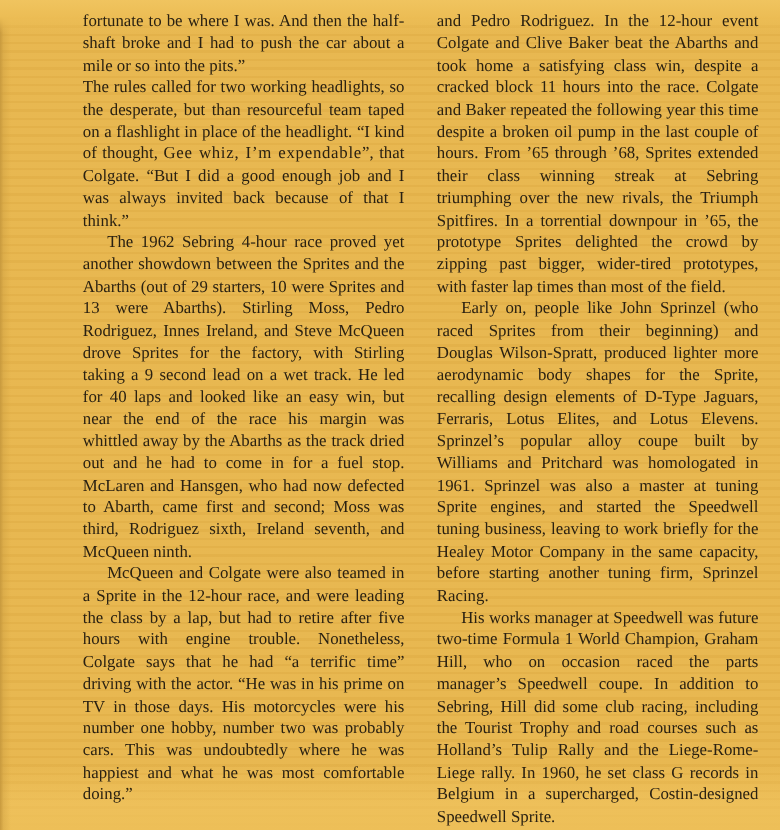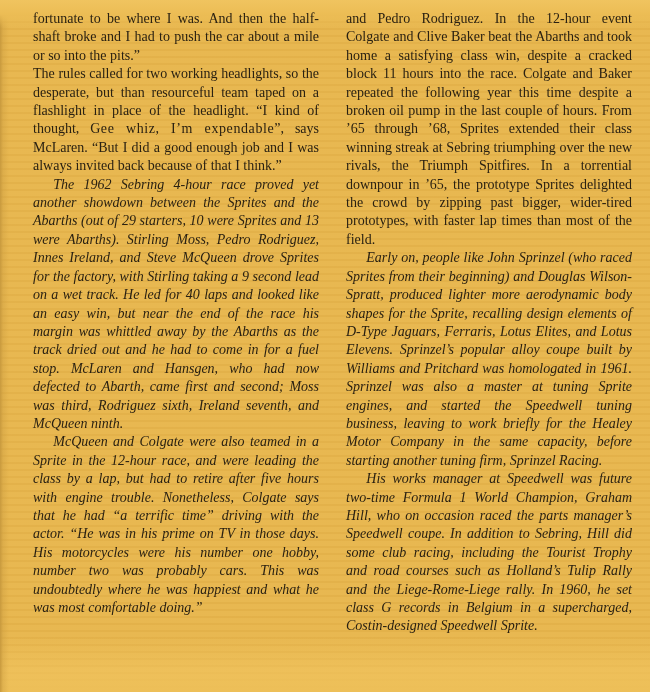--- a/index.html
+++ b/index.html
@@ -13,36 +13,36 @@
       linear-gradient(180deg, rgba(255,230,160,0) 92%, rgba(243,199,98,0.55) 97%, #edbf58 100%),
       repeating-linear-gradient(180deg, rgba(120,80,20,0.035) 0px, rgba(120,80,20,0.035) 2px, rgba(255,235,170,0.05) 2px, rgba(255,235,170,0.05) 7px),
       #e7b54c;
     overflow:hidden;
     padding:10px 18px 0 33px;
     font-family:"Liberation Serif","DejaVu Serif",serif;
     font-size:14px;
     line-height:18.4px;
     color:#2a2112;
   }
-  .cols{display:flex;gap:27px;}
+  .cols{display:flex;gap:27px;margin-left:36px;}
   .col{width:286px;text-align:justify;}
   .col p{margin:0;}
-  p.ind{text-indent:1.45em;font-style:italic;}
+  p.ind{text-indent:1.45em;}
   p.flush,p.cont{text-indent:0;}
   .ital{letter-spacing:0.6px;}
 </style>
 </head>
 <body>
 
 <div class="page">
   <div class="cols">
 
     <div class="col">
       <p class="cont">fortunate to be where I was.  And then the half-shaft broke and I had to push the car about a mile or so into the pits.”</p>
-      <p class="flush"><span>The rules called for two working headlights, so the desperate, but than resourceful team taped on a flashlight in place of the headlight.  “I kind of thought, </span><span class="ital">Gee whiz, I’m expendable</span><span>”, says McLaren.  “But I did a good enough job and I was always invited back because of that I think.”</span></p>
+      <p class="flush"><span>The rules called for two working headlights, so the desperate, but than resourceful team taped on a flashlight in place of the headlight.  “I kind of thought, </span><span class="ital">Gee whiz, I’m expendable</span><span>”, that Colgate.  “But I did a good enough job and I was always invited back because of that I think.”</span></p>
       <p class="ind">The 1962 Sebring 4-hour race proved yet another showdown between the Sprites and the Abarths (out of 29 starters, 10 were Sprites and 13 were Abarths).  Stirling Moss, Pedro Rodriguez, Innes Ireland, and Steve McQueen drove Sprites for the factory, with Stirling taking a 9 second lead on a wet track.  He led for 40 laps and looked like an easy win, but near the end of the race his margin was whittled away by the Abarths as the track dried out and he had to come in for a fuel stop.  McLaren and Hansgen, who had now defected to Abarth, came first and second; Moss was third, Rodriguez sixth, Ireland seventh, and McQueen ninth.</p>
       <p class="ind">McQueen and Colgate were also teamed in a Sprite in the 12-hour race, and were leading the class by a lap, but had to retire after five hours with engine trouble.  Nonetheless, Colgate says that he had “a terrific time” driving with the actor.  “He was in his prime on TV in those days.  His motorcycles were his number one hobby, number two was probably cars.  This was undoubtedly where he was happiest and what he was most comfortable doing.”</p>
     </div>
 
     <div class="col">
       <p class="cont">and Pedro Rodriguez.  In the 12-hour event Colgate and Clive Baker beat the Abarths and took home a satisfying class win, despite a cracked block 11 hours into the race.  Colgate and Baker repeated the following year this time despite a broken oil pump in the last couple of hours.  From ’65 through ’68, Sprites extended their class winning streak at Sebring triumphing over the new rivals, the Triumph Spitfires.  In a torrential downpour in ’65, the prototype Sprites delighted the crowd by zipping past bigger, wider-tired prototypes, with faster lap times than most of the field.</p>
       <p class="ind">Early on, people like John Sprinzel (who raced Sprites from their beginning) and Douglas Wilson-Spratt, produced lighter more aerodynamic body shapes for the Sprite, recalling design elements of D-Type Jaguars, Ferraris, Lotus Elites, and Lotus Elevens.  Sprinzel’s popular alloy coupe built by Williams and Pritchard was homologated in 1961.  Sprinzel was also a master at tuning Sprite engines, and started the Speedwell tuning business, leaving to work briefly for the Healey Motor Company in the same capacity, before starting another tuning firm, Sprinzel Racing.</p>
       <p class="ind">His works manager at Speedwell was future two-time Formula 1 World Champion, Graham Hill, who on occasion raced the parts manager’s Speedwell coupe.  In addition to Sebring, Hill did some club racing, including the Tourist Trophy and road courses such as Holland’s Tulip Rally and the Liege-Rome-Liege rally.  In 1960, he set class G records in Belgium in a supercharged, Costin-designed Speedwell Sprite.</p>
     </div>
 

